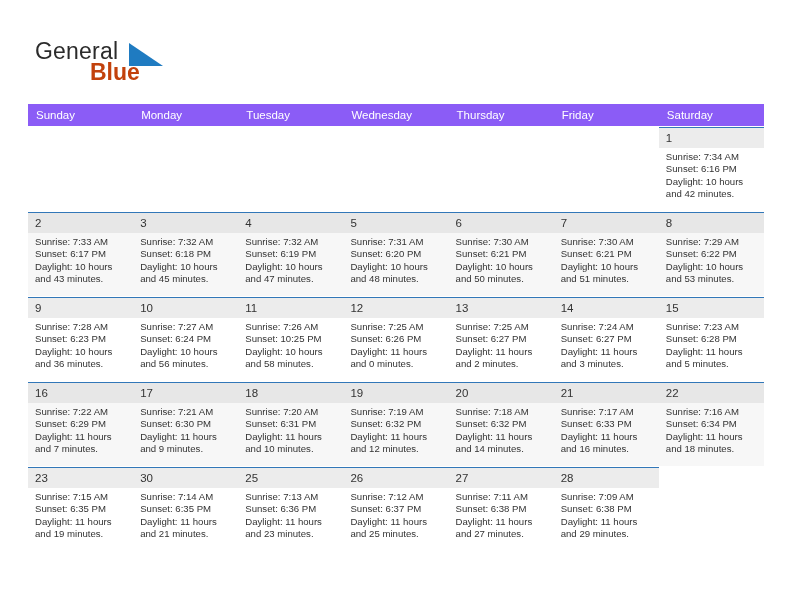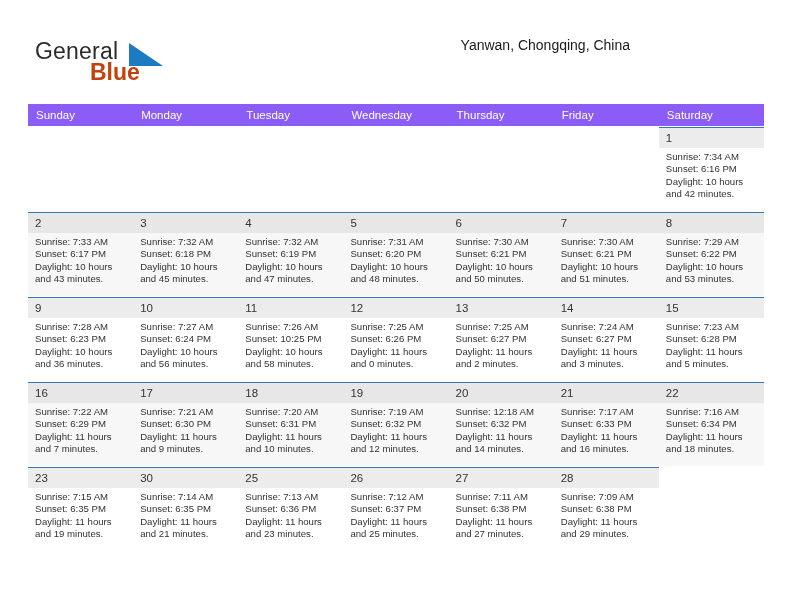--- a/index.html
+++ b/index.html
@@ -21,20 +21,21 @@
     box-sizing: border-box;
   }
 
   
   .header {
     position: absolute;
     left: 0;
     top: 0;
     width: 664px;
     height: 104px;
+    padding-left: 43px;
   }
   .brand {
     position: absolute;
     left: 35px;
     top: 38px;
     width: 170px;
     height: 50px;
   }
   .brand-general {
     position: absolute;
@@ -157,21 +158,20 @@
       <span class="brand-general">General</span>
       <span class="brand-mark">
         <svg width="34" height="23" viewBox="0 0 34 23" xmlns="http://www.w3.org/2000/svg">
           <polygon points="0,0 34,23 0,23" fill="#1f7bc1"></polygon>
         </svg>
       </span>
       <span class="brand-blue">Blue</span>
     </div>
 
     <div class="title-block">
-      <div class="cal-subtitle">Yanwan, Chongqing, China</div>
     </div>
 
   </div>
 
   <table class="calendar">
     <thead>
       <tr>
         <th>Sunday</th>
         <th>Monday</th>
         <th>Tuesday</th>
@@ -394,21 +394,21 @@
                 <div>Sunrise: 7:19 AM</div>
                 <div>Sunset: 6:32 PM</div>
                 <div class="wrap">Daylight: 11 hours and 12 minutes.</div>
               </div>
             </div>
           </td>
           <td>
             <div class="cell-inner cell-filled">
               <span class="daynum">20</span>
               <div class="details">
-                <div>Sunrise: 12:18 AM</div>
+                <div>Sunrise: 7:18 AM</div>
                 <div>Sunset: 6:32 PM</div>
                 <div class="wrap">Daylight: 11 hours and 14 minutes.</div>
               </div>
             </div>
           </td>
           <td>
             <div class="cell-inner cell-filled">
               <span class="daynum">21</span>
               <div class="details">
                 <div>Sunrise: 7:17 AM</div>

